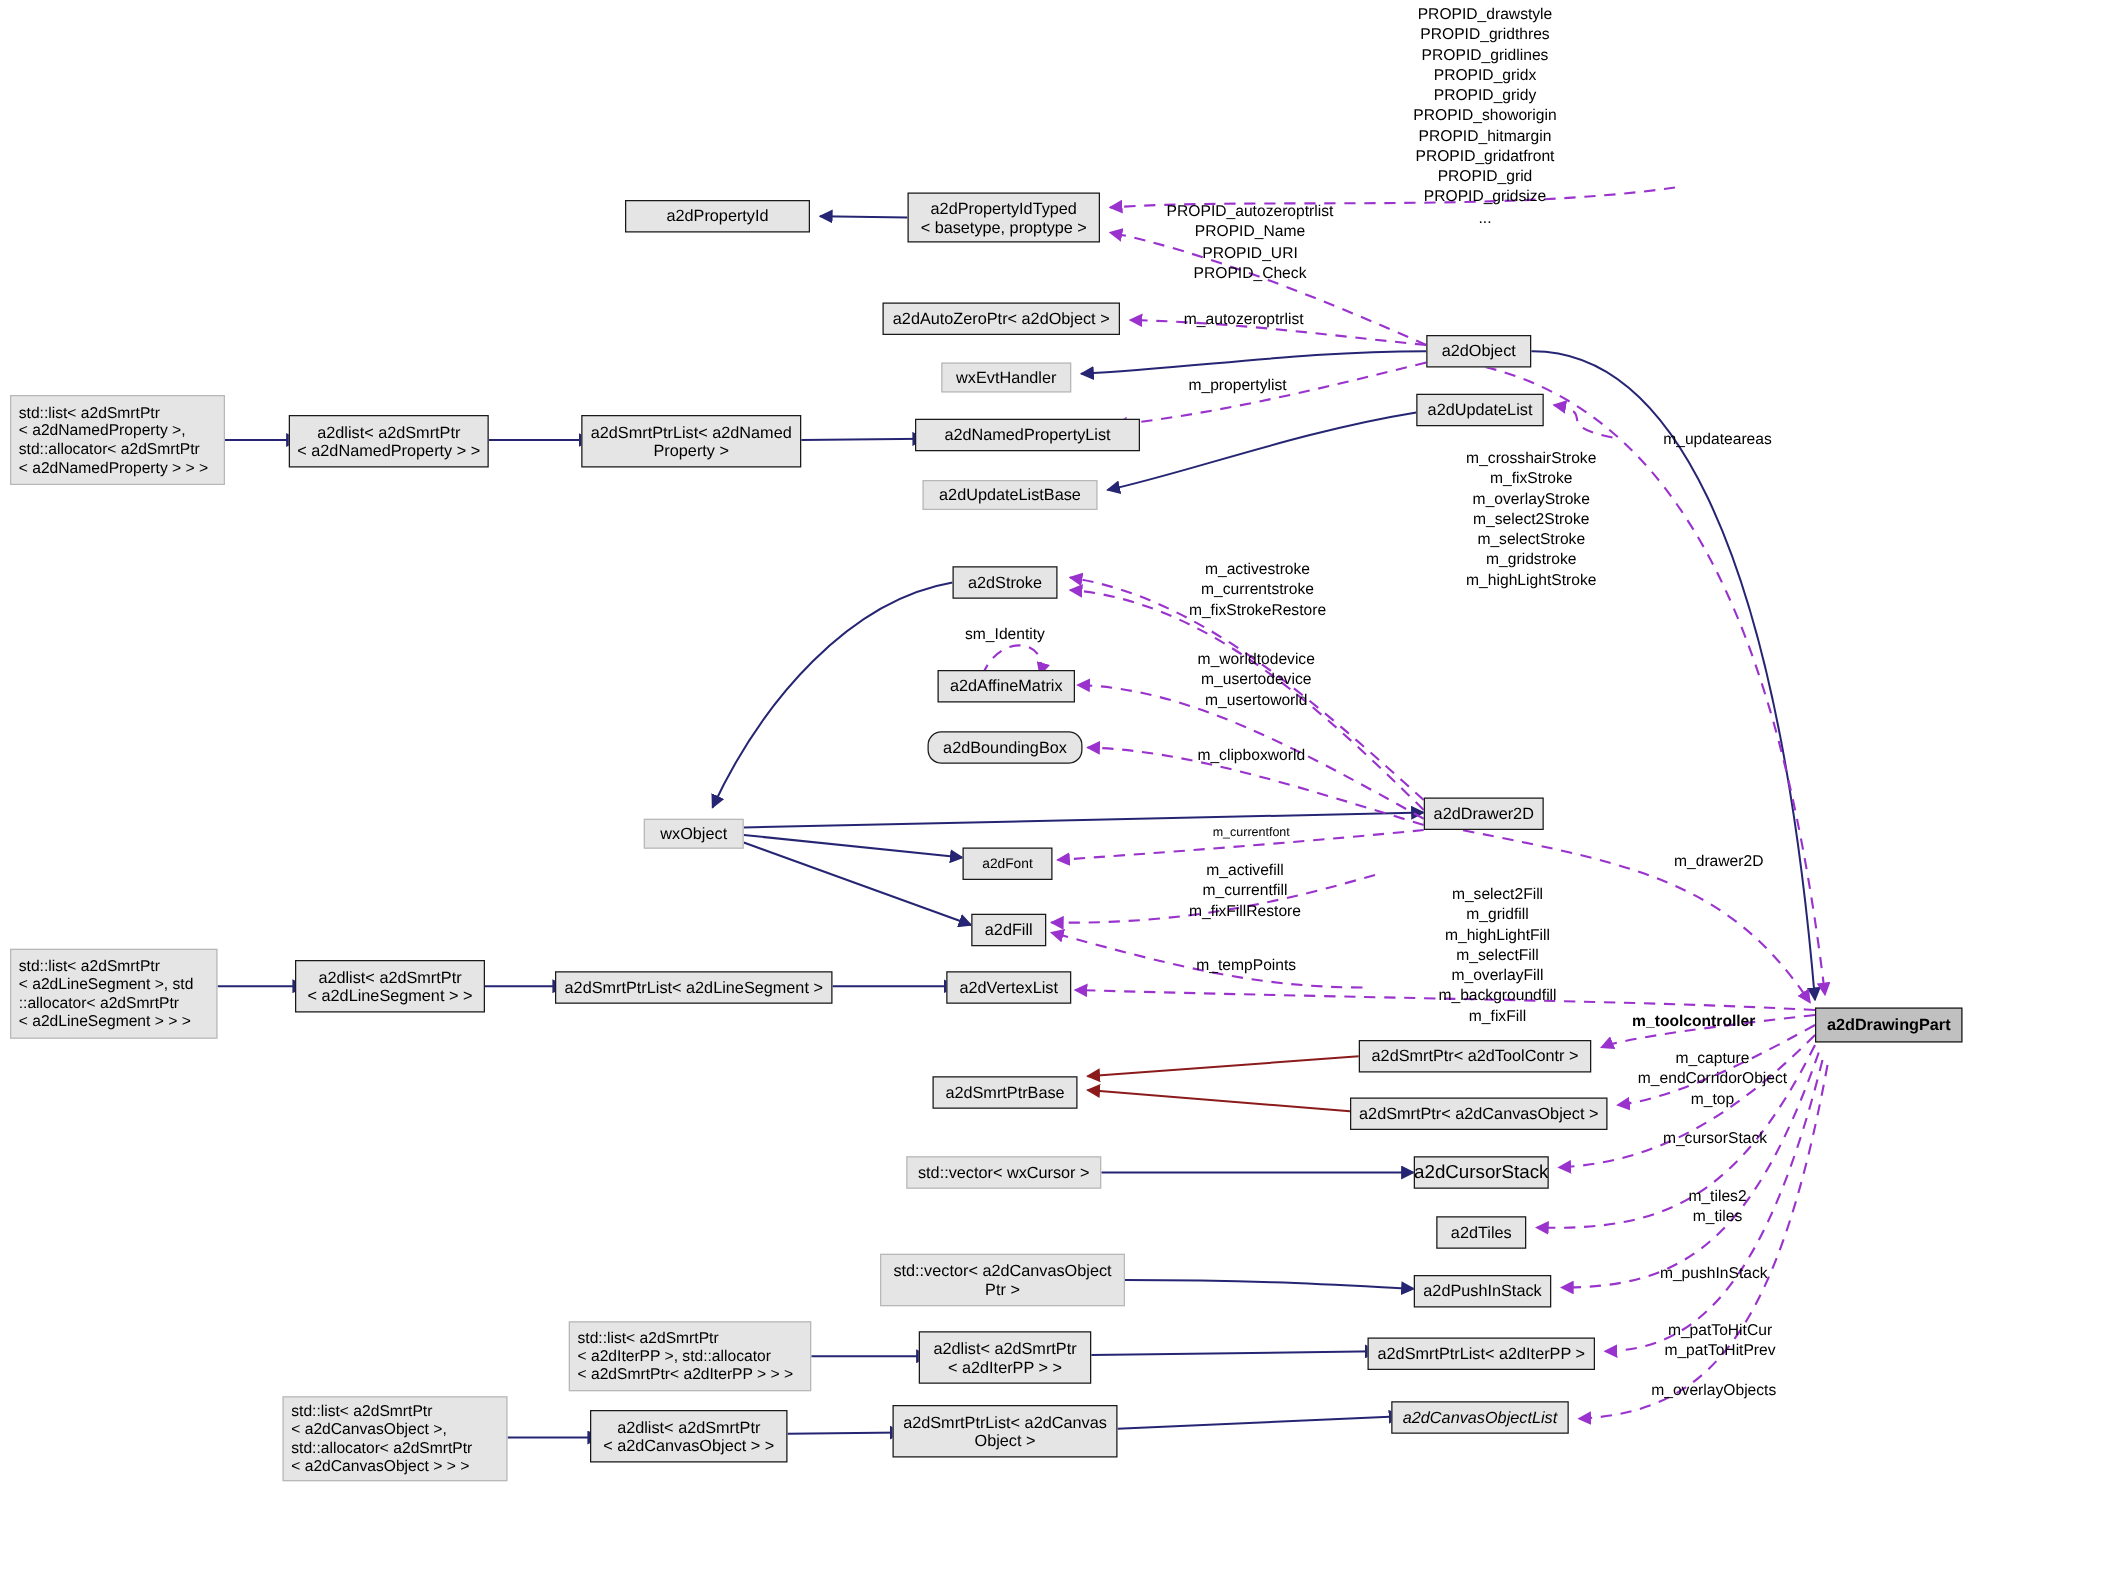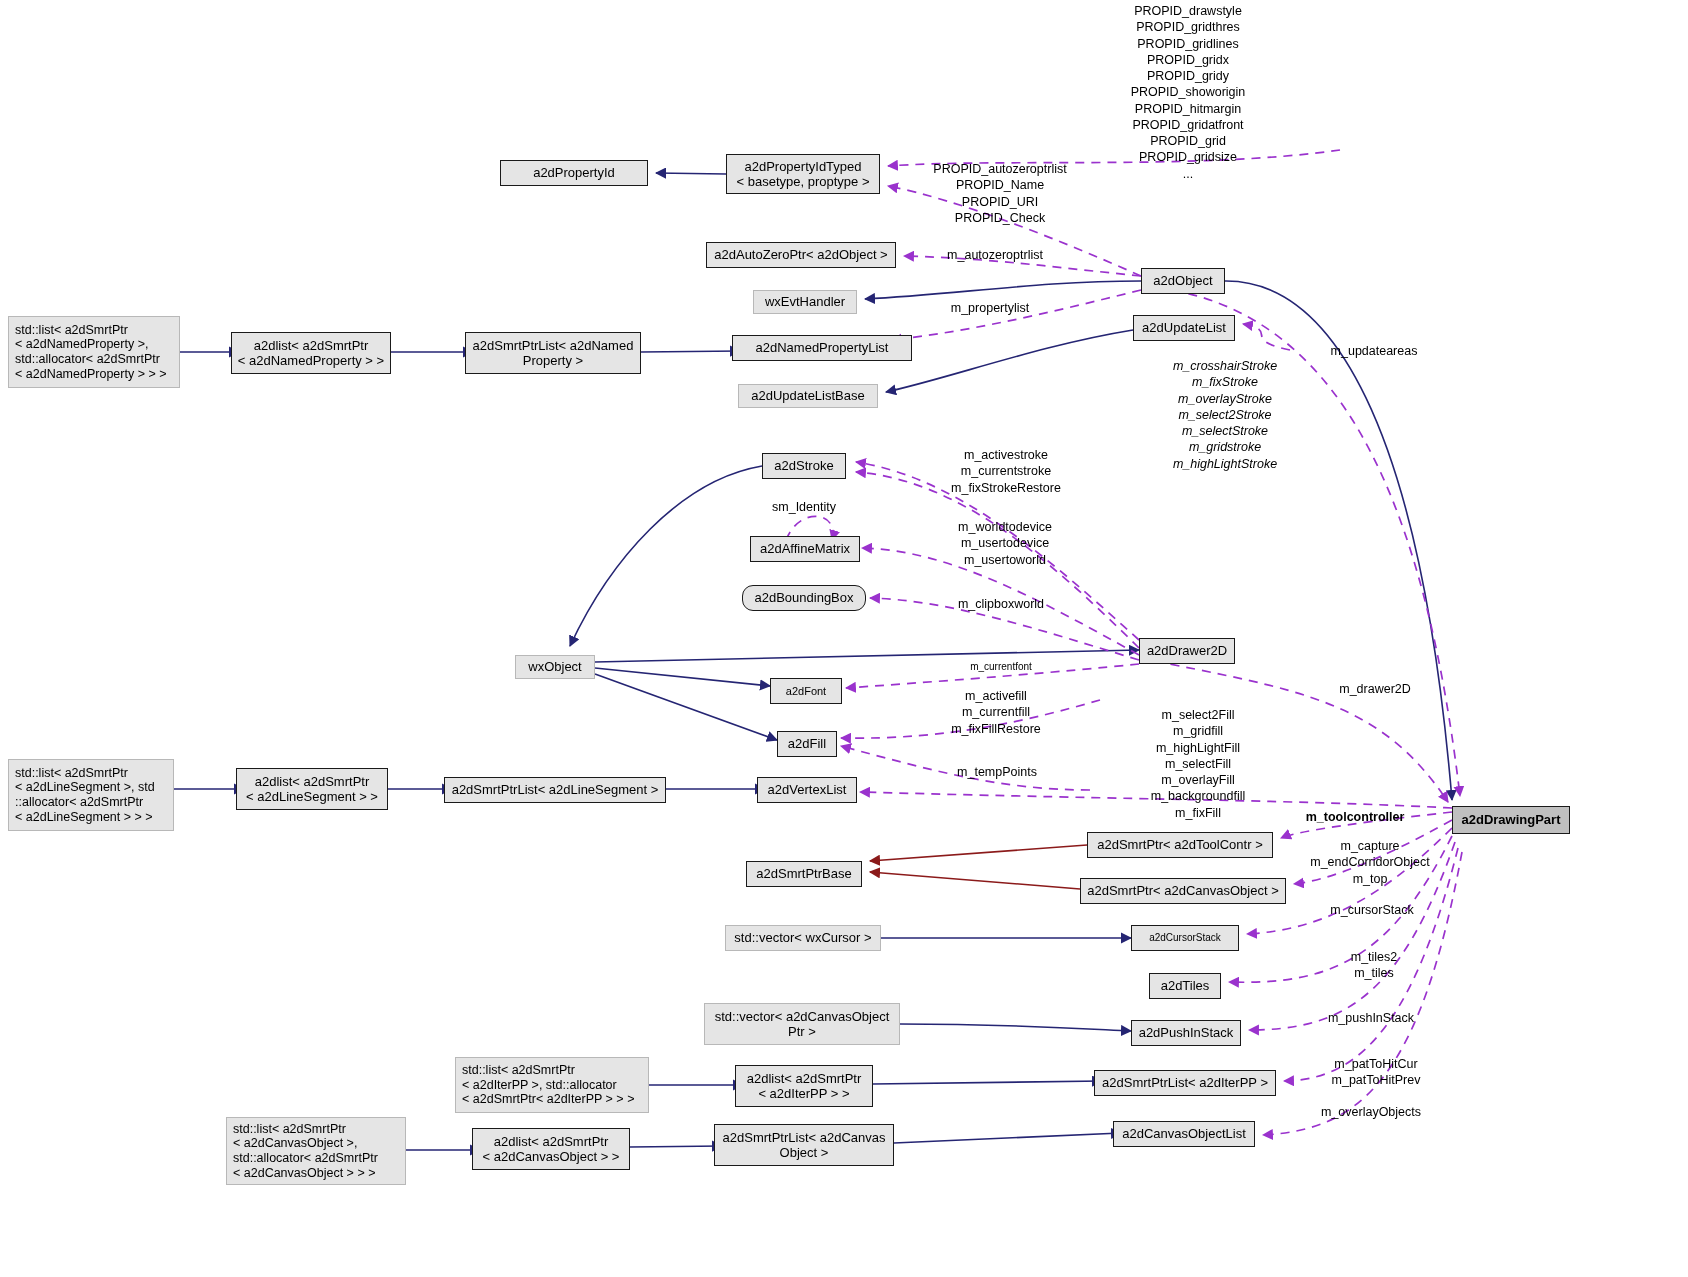--- a/index.html
+++ b/index.html
@@ -120,60 +120,60 @@
 ::allocator&lt; a2dSmrtPtr
 &lt; a2dLineSegment &gt; &gt; &gt;</div>
     <div class="node solid" style="left: 236px; top: 768px; width: 152px; height: 42px; font-size: 13px;">a2dlist&lt; a2dSmrtPtr
 &lt; a2dLineSegment &gt; &gt;</div>
     <div class="node solid" style="left: 444px; top: 777px; width: 222px; height: 26px; font-size: 13px;">a2dSmrtPtrList&lt; a2dLineSegment &gt;</div>
     <div class="node solid" style="left: 757px; top: 777px; width: 100px; height: 26px; font-size: 13px;">a2dVertexList</div>
     <div class="node solid" style="left: 746px; top: 861px; width: 116px; height: 26px; font-size: 13px;">a2dSmrtPtrBase</div>
     <div class="node solid" style="left: 1087px; top: 832px; width: 186px; height: 26px; font-size: 13px;">a2dSmrtPtr&lt; a2dToolContr &gt;</div>
     <div class="node solid" style="left: 1080px; top: 878px; width: 206px; height: 26px; font-size: 13px;">a2dSmrtPtr&lt; a2dCanvasObject &gt;</div>
     <div class="node faint" style="left: 725px; top: 925px; width: 156px; height: 26px; font-size: 13px;">std::vector&lt; wxCursor &gt;</div>
-    <div class="node solid" style="left: 1131px; top: 925px; width: 108px; height: 26px; font-size: 10px;">a2dCursorStack</div>
+    <div class="node solid" style="left: 1131px; top: 925px; width: 108px; height: 26px; font-size: 15px;">a2dCursorStack</div>
     <div class="node solid" style="left: 1149px; top: 973px; width: 72px; height: 26px; font-size: 13px;">a2dTiles</div>
     <div class="node faint" style="left: 704px; top: 1003px; width: 196px; height: 42px; font-size: 13px;">std::vector&lt; a2dCanvasObject
 Ptr &gt;</div>
     <div class="node solid" style="left: 1131px; top: 1020px; width: 110px; height: 26px; font-size: 13px;">a2dPushInStack</div>
     <div class="node faint" style="left: 455px; top: 1057px; width: 194px; height: 56px; font-size: 12.5px; justify-content: flex-start; padding-left: 6px; text-align: left;">std::list&lt; a2dSmrtPtr
 &lt; a2dIterPP &gt;, std::allocator
 &lt; a2dSmrtPtr&lt; a2dIterPP &gt; &gt; &gt;</div>
     <div class="node solid" style="left: 735px; top: 1065px; width: 138px; height: 42px; font-size: 13px;">a2dlist&lt; a2dSmrtPtr
 &lt; a2dIterPP &gt; &gt;</div>
     <div class="node solid" style="left: 1094px; top: 1070px; width: 182px; height: 26px; font-size: 13px;">a2dSmrtPtrList&lt; a2dIterPP &gt;</div>
     <div class="node faint" style="left: 226px; top: 1117px; width: 180px; height: 68px; font-size: 12.5px; justify-content: flex-start; padding-left: 6px; text-align: left;">std::list&lt; a2dSmrtPtr
 &lt; a2dCanvasObject &gt;,
  std::allocator&lt; a2dSmrtPtr
 &lt; a2dCanvasObject &gt; &gt; &gt;</div>
     <div class="node solid" style="left: 472px; top: 1128px; width: 158px; height: 42px; font-size: 13px;">a2dlist&lt; a2dSmrtPtr
 &lt; a2dCanvasObject &gt; &gt;</div>
     <div class="node solid" style="left: 714px; top: 1124px; width: 180px; height: 42px; font-size: 13px;">a2dSmrtPtrList&lt; a2dCanvas
 Object &gt;</div>
-    <div class="node solid" style="left: 1113px; top: 1121px; width: 142px; height: 26px; font-size: 13px;">a2dCanvasObjectList</div>
+    <div class="node solid" style="left: 1113px; top: 1121px; width: 142px; height: 26px; font-size: 13px; font-style: italic;">a2dCanvasObjectList</div>
     <div class="node hl" style="left: 1452px; top: 806px; width: 118px; height: 28px; font-size: 13px;">a2dDrawingPart</div>
     <div class="lbl" style="left: 906px; top: 161px; width: 188px; font-size: 12.5px;">PROPID_autozeroptrlist
 PROPID_Name
 PROPID_URI
 PROPID_Check</div>
     <div class="lbl" style="left: 1098px; top: 3px; width: 180px; font-size: 12.5px;">PROPID_drawstyle
 PROPID_gridthres
 PROPID_gridlines
 PROPID_gridx
 PROPID_gridy
 PROPID_showorigin
 PROPID_hitmargin
 PROPID_gridatfront
 PROPID_grid
 PROPID_gridsize
 ...</div>
     <div class="lbl" style="left: 930px; top: 247px; width: 130px; font-size: 12.5px;">m_autozeroptrlist</div>
     <div class="lbl" style="left: 930px; top: 300px; width: 120px; font-size: 12.5px;">m_propertylist</div>
     <div class="lbl" style="left: 1314px; top: 343px; width: 120px; font-size: 12.5px;">m_updateareas</div>
-    <div class="lbl" style="left: 1110px; top: 358px; width: 230px; font-size: 12.5px; font-style: italic;">m_crosshairStroke
+    <div class="lbl" style="left: 1110px; top: 358px; width: 230px; font-size: 12.5px;">m_crosshairStroke
 m_fixStroke
 m_overlayStroke
 m_select2Stroke
 m_selectStroke
 m_gridstroke
 m_highLightStroke</div>
     <div class="lbl" style="left: 906px; top: 447px; width: 200px; font-size: 12.5px;">m_activestroke
 m_currentstroke
 m_fixStrokeRestore</div>
     <div class="lbl" style="left: 752px; top: 499px; width: 104px; font-size: 12.5px;">sm_Identity</div>

